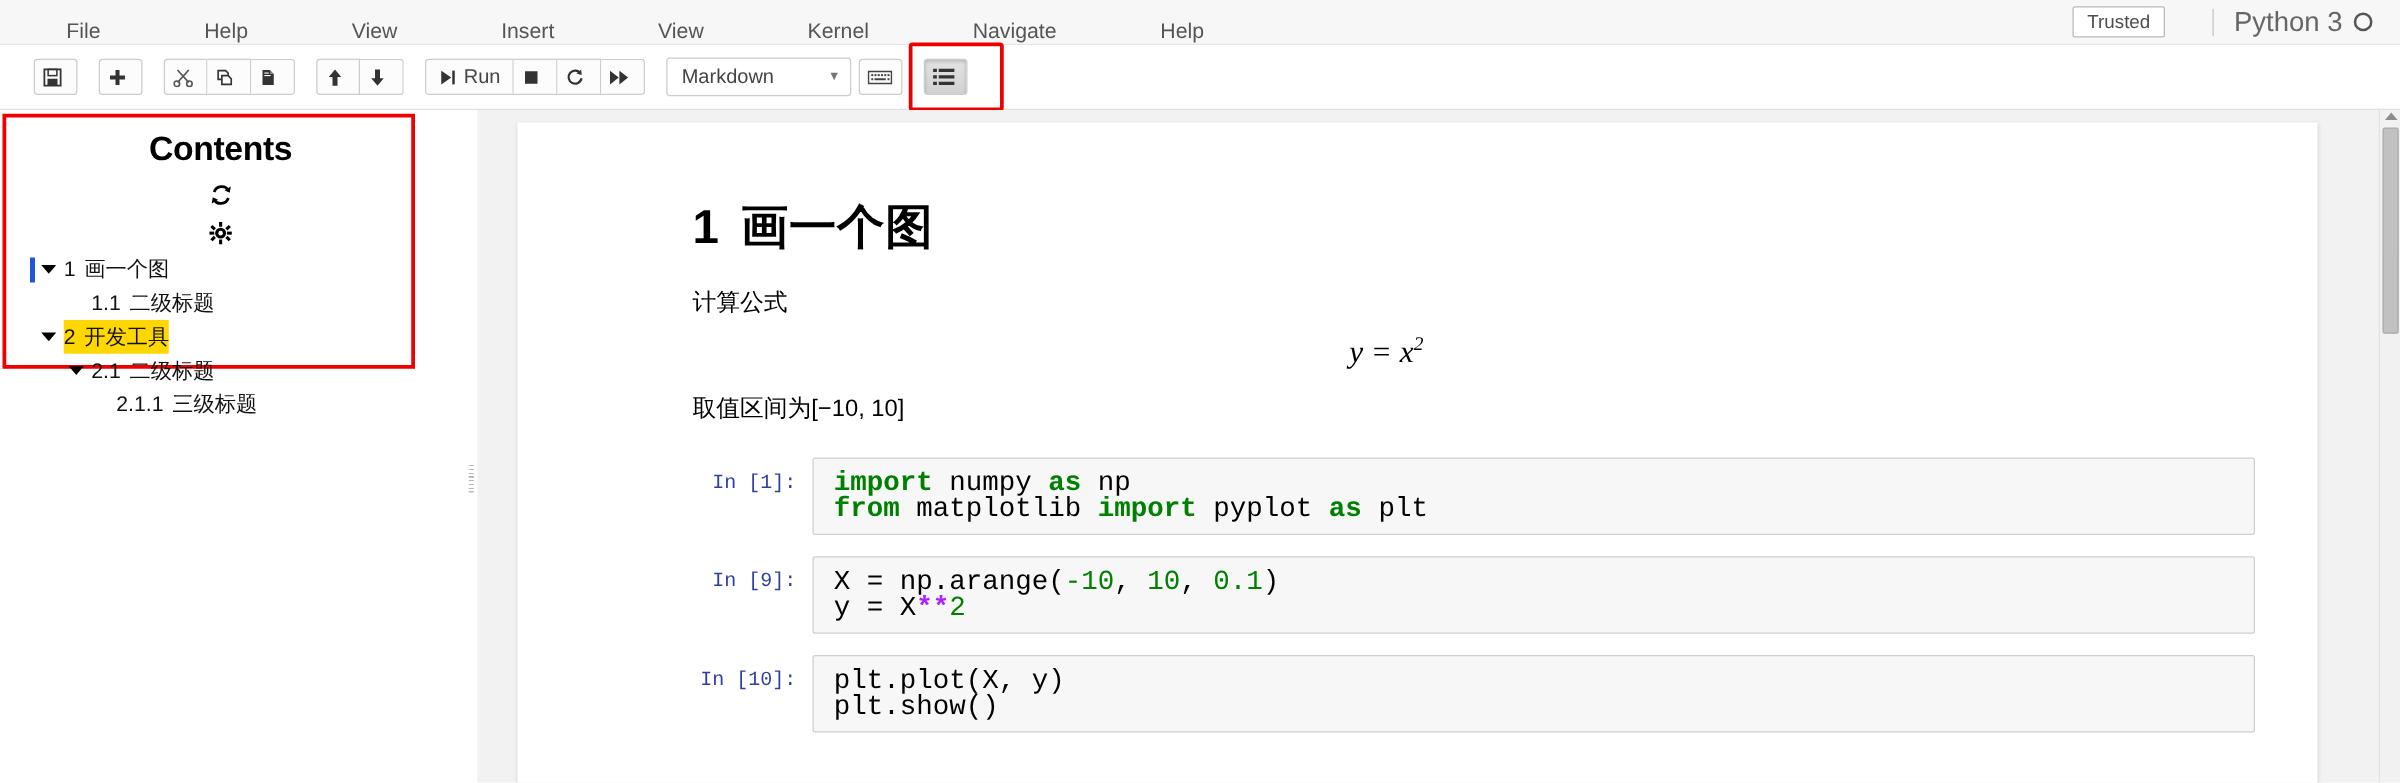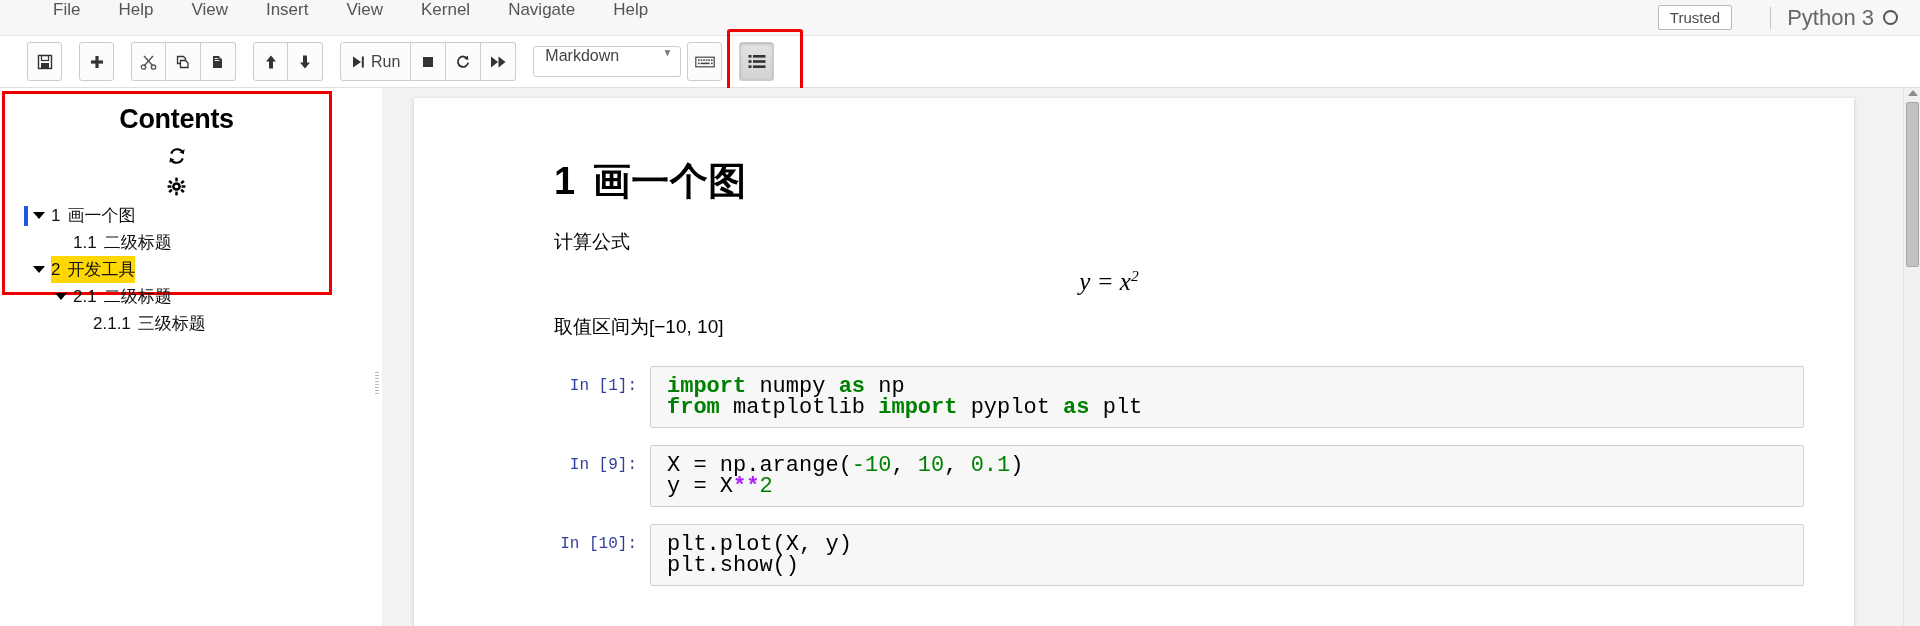--- a/index.html
+++ b/index.html
@@ -12,21 +12,21 @@
   }
 
   
   .menubar {
     position: absolute; top: 0; left: 0;
     width: 1920px; height: 36px;
     background: #f7f7f7;
     border-bottom: 1px solid #e7e7e7;
     display: flex; align-items: stretch;
   }
-  .menu-left { display: flex; align-items: flex-start; padding-left: 34px; }
+  .menu-left { display: flex; align-items: flex-end; padding-left: 34px; gap: 45px; }
   .menu-item {
     display: flex; align-items: center;
     padding: 0 19px;
     font-size: 17px; color: #555555;
     cursor: pointer;
     white-space: nowrap;
   }
   .menu-right {
     margin-left: auto;
     display: flex; align-items: center;
@@ -62,24 +62,24 @@
   .toolbar {
     position: absolute; top: 36px; left: 0;
     width: 1920px; height: 52px;
     background: #ffffff;
     border-bottom: 1px solid #e0e0e0;
     display: flex; align-items: center;
     padding-left: 27px;
   }
   .tgroup { display: flex; align-items: center; margin-right: 17px; }
   .tbtn {
-    height: 39px; min-width: 35px;
+    height: 29px; min-width: 35px;
     border: 1px solid #cccccc;
     background: #fcfcfc;
-    display: flex; align-items: center; justify-content: center;
+    display: flex; align-items: center; justify-content: flex-start;
     cursor: pointer;
     color: #333333;
     font-size: 15px;
     padding: 0 6px;
     position: relative;
   }
   .tgroup .tbtn + .tbtn { border-left: none; }
   .tgroup .tbtn:first-child { border-radius: 3px 0 0 3px; }
   .tgroup .tbtn:last-child { border-radius: 0 3px 3px 0; }
   .tgroup .tbtn:only-child { border-radius: 3px; }
@@ -87,21 +87,21 @@
     background: linear-gradient(#e3e3e3,#d2d2d2);
     box-shadow: inset 0 1px 3px rgba(0,0,0,0.22);
   }
   .tbtn svg { display: block; }
   .run-btn { padding: 0 10px; gap: 5px; font-size: 16px; color: #444; }
   .cell-select {
     height: 31px; width: 148px;
     border: 1px solid #cccccc;
     background: #ffffff;
     border-radius: 3px;
-    display: flex; align-items: flex-start;
+    display: flex; align-items: center;
     padding: 0 8px 0 11px;
     font-size: 16px; color: #444444;
     cursor: pointer;
     margin-right: 6px;
   }
   .cell-select .caret { margin-left: auto; font-size: 10px; color: #777; }
 
   .redbox-wrap {
     position: relative;
     display: flex; align-items: center;

